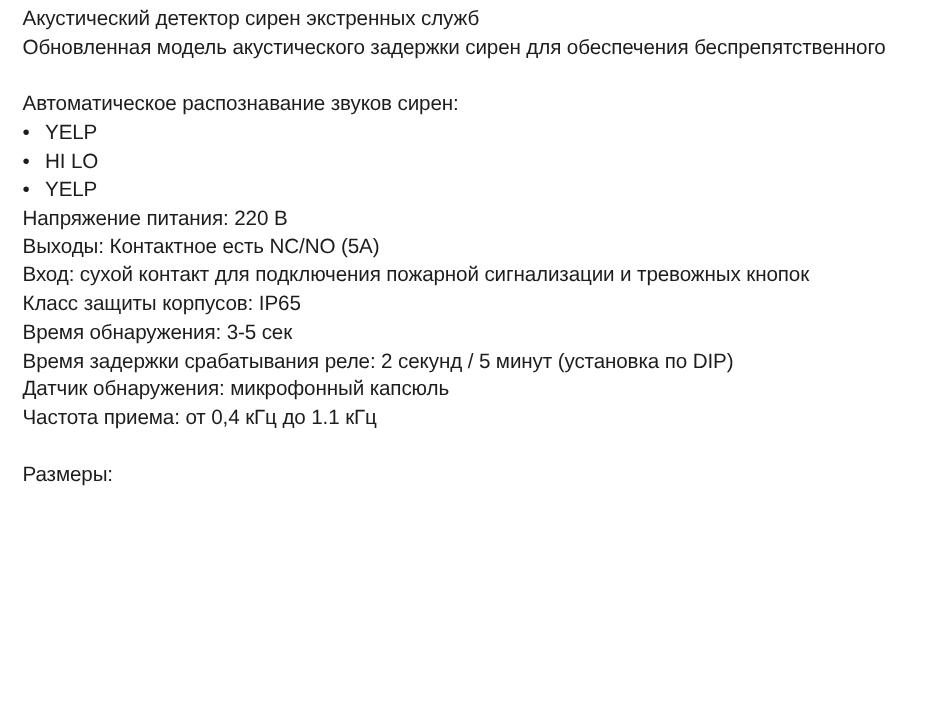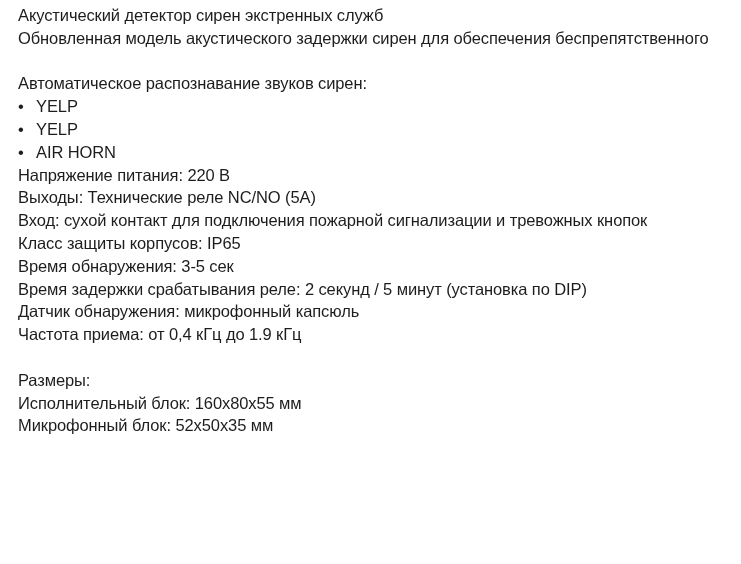--- a/index.html
+++ b/index.html
@@ -48,39 +48,35 @@
 
   <div class="blank"></div>
 
   <div class="line">Автоматическое распознавание звуков сирен:</div>
 
   <div>
     <div class="line bullet-item">
       <span class="bullet">•</span><span>YELP</span>
     </div>
     <div class="line bullet-item">
-      <span class="bullet">•</span><span>YELP</span>
+      <span class="bullet">•</span><span>HI LO</span>
     </div>
     <div class="line bullet-item">
-      <span class="bullet">•</span><span>AIR HORN</span>
+      <span class="bullet">•</span><span>YELP</span>
     </div>
   </div>
 
   <div>
     <div class="line">Напряжение питания: 220 В</div>
-    <div class="line">Выходы: Технические реле NC/NO (5A)</div>
+    <div class="line">Выходы: Контактное есть NC/NO (5A)</div>
     <div class="line">Вход: сухой контакт для подключения пожарной сигнализации и тревожных кнопок</div>
     <div class="line">Класс защиты корпусов: IP65</div>
     <div class="line">Время обнаружения: 3-5 сек</div>
     <div class="line">Время задержки срабатывания реле: 2 секунд / 5 минут (установка по DIP)</div>
     <div class="line">Датчик обнаружения: микрофонный капсюль</div>
-    <div class="line">Частота приема: от 0,4 кГц до 1.9 кГц</div>
+    <div class="line">Частота приема: от 0,4 кГц до 1.1 кГц</div>
   </div>
 
   <div class="blank"></div>
 
   <div class="line">Размеры:</div>
-  <div>
-    <div class="line">Исполнительный блок: 160х80х55 мм</div>
-    <div class="line">Микрофонный блок: 52х50х35 мм</div>
-  </div>
 
 </div>
 
 </body></html>

